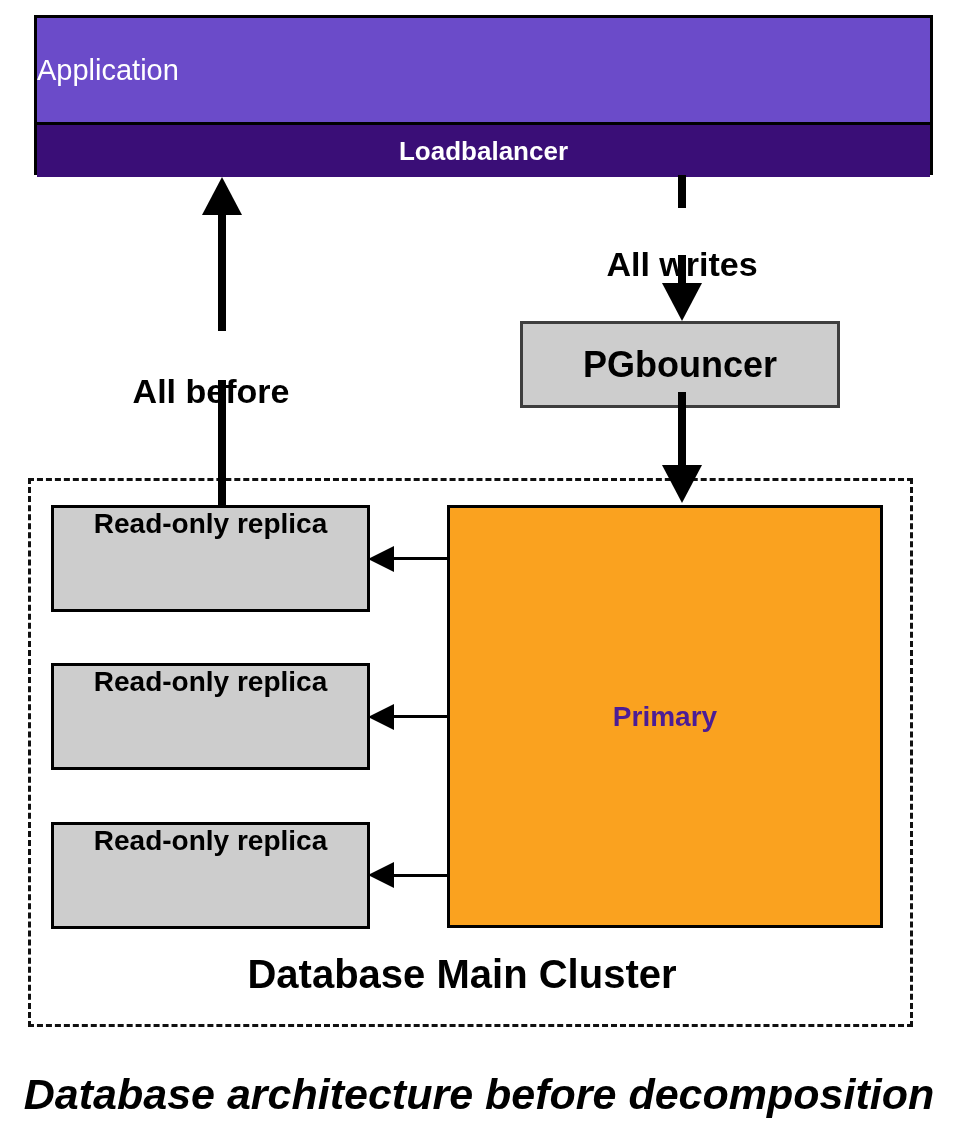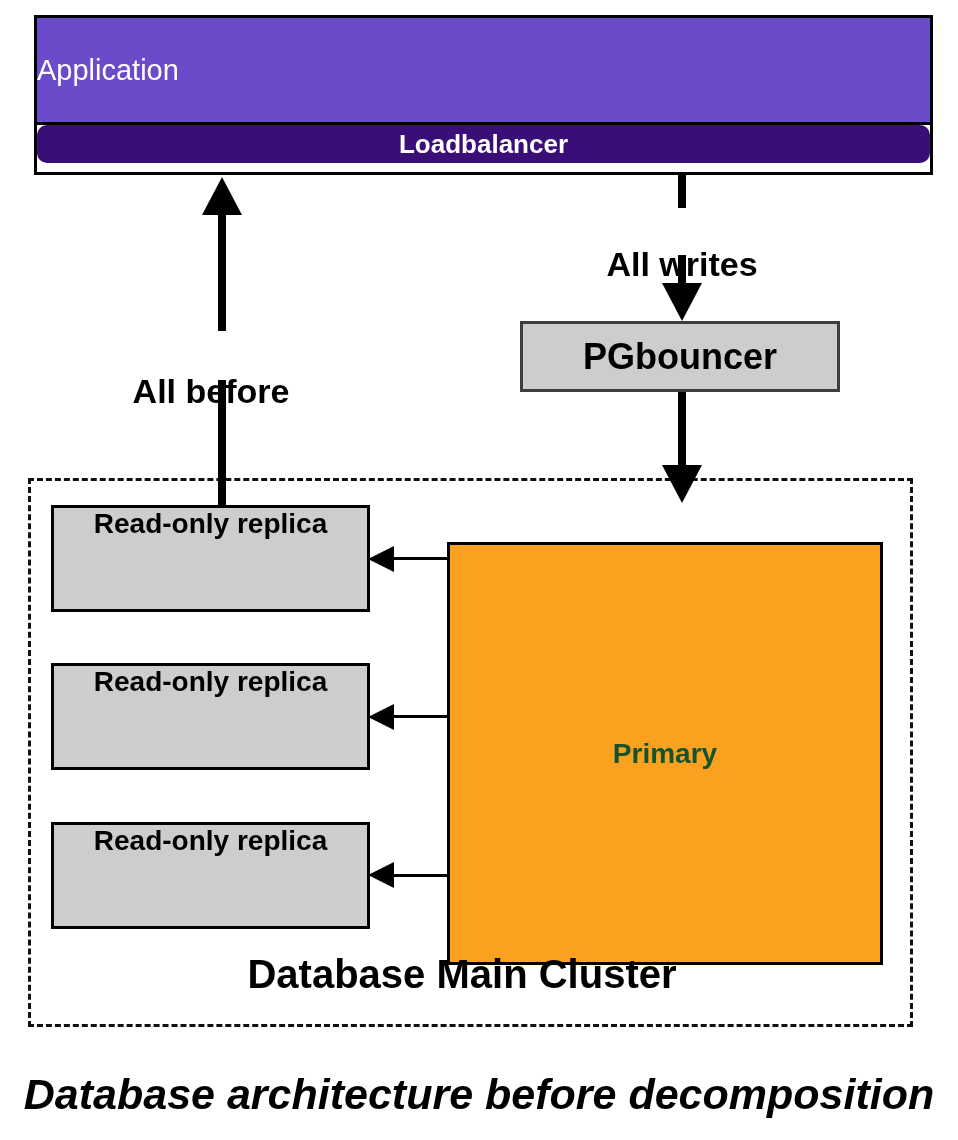--- a/index.html
+++ b/index.html
@@ -24,24 +24,24 @@
     box-sizing: border-box;
   }
   .app-row {
     height: 104px;
     background: var(--application-fill, #6B4BC9);
     border-bottom: 3px solid #000;
     display: flex; align-items: center; justify-content: flex-start;
     color: #fff; font-size: 29px; font-weight: 400;
   }
   .lb-row {
-    height: 38px;
+    height: 52px;
     background: var(--loadbalancer-fill, #3A0E77);
     display: flex; align-items: center; justify-content: center;
-    color: #fff; font-size: 26px; font-weight: 700; border-radius: 10px;
+    color: #fff; font-size: 26px; font-weight: 700;
   }
   
   .vline { position: absolute; width: 8px; background: #000; z-index: 5; }
   .hline { position: absolute; height: 3px; background: #000; z-index: 5; }
   .arrow-up {
     position: absolute; width: 0; height: 0; z-index: 5;
     border-left: 20px solid transparent;
     border-right: 20px solid transparent;
     border-bottom: 38px solid #000;
   }
@@ -61,21 +61,21 @@
     position: absolute; z-index: 6;
     font-size: 34px; font-weight: 700; color: #000;
     white-space: nowrap; line-height: 1.05;
     transform: translateX(-50%);
     margin-top: 40px;
   }
   
   .pgbouncer {
     position: absolute;
     left: 520px; top: 321px;
-    width: 320px; height: 71px;
+    width: 320px; height: 87px;
     box-sizing: border-box;
     background: var(--pgbouncer-fill, #CDCDCD);
     border: 3px solid var(--pgbouncer-border, #3E3E3E);
     display: flex; align-items: center; justify-content: center;
     font-size: 36px; font-weight: 600; color: #000;
   }
   
   .cluster {
     position: absolute;
     left: 28px; top: 478px;
@@ -99,23 +99,22 @@
   .replica.r2 { top: 663px; }
   .replica.r3 { top: 822px; }
   .primary {
     position: absolute;
     left: 447px; top: 505px;
     width: 436px; height: 423px;
     box-sizing: border-box;
     background: var(--primary-fill, #FAA21F);
     border: 3px solid #000;
     display: flex; align-items: center; justify-content: center;
-    font-size: 28px; font-weight: 700; color: #14532d;
+    font-size: 28px; font-weight: 700; color: #4c1d95;
     z-index: 2;
-    margin-top: 37px;
   }
   .cluster-label {
     position: absolute;
     left: 462px; top: 952px;
     transform: translateX(-50%);
     font-size: 40px; font-weight: 700; color: #000;
     white-space: nowrap; z-index: 3;
   }
   
   .caption {

